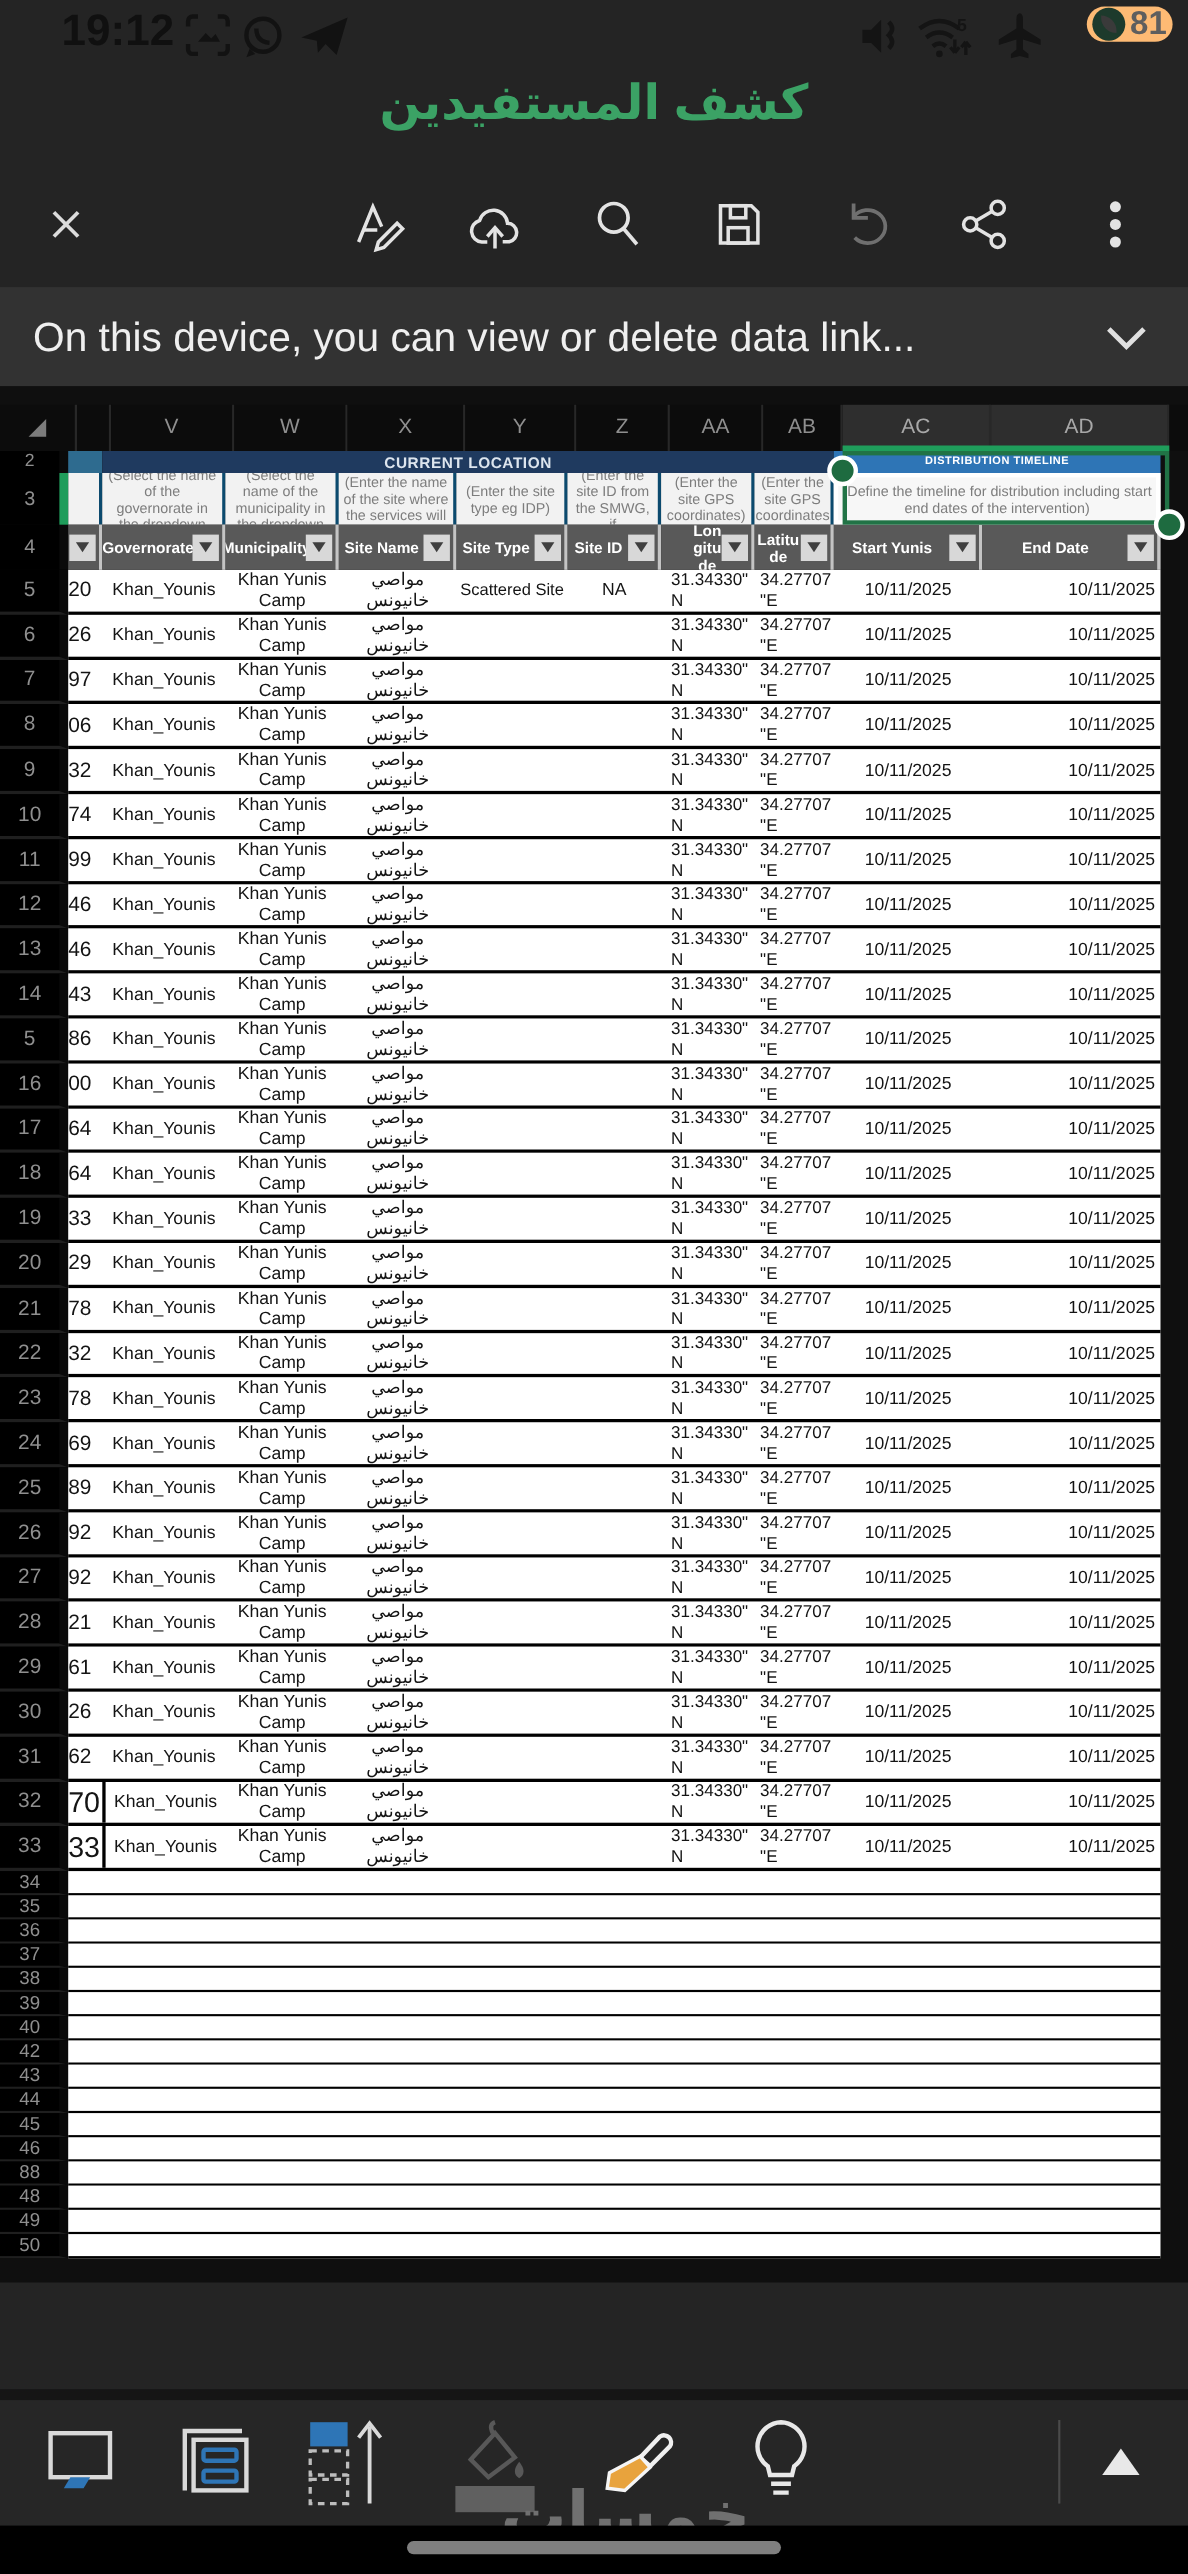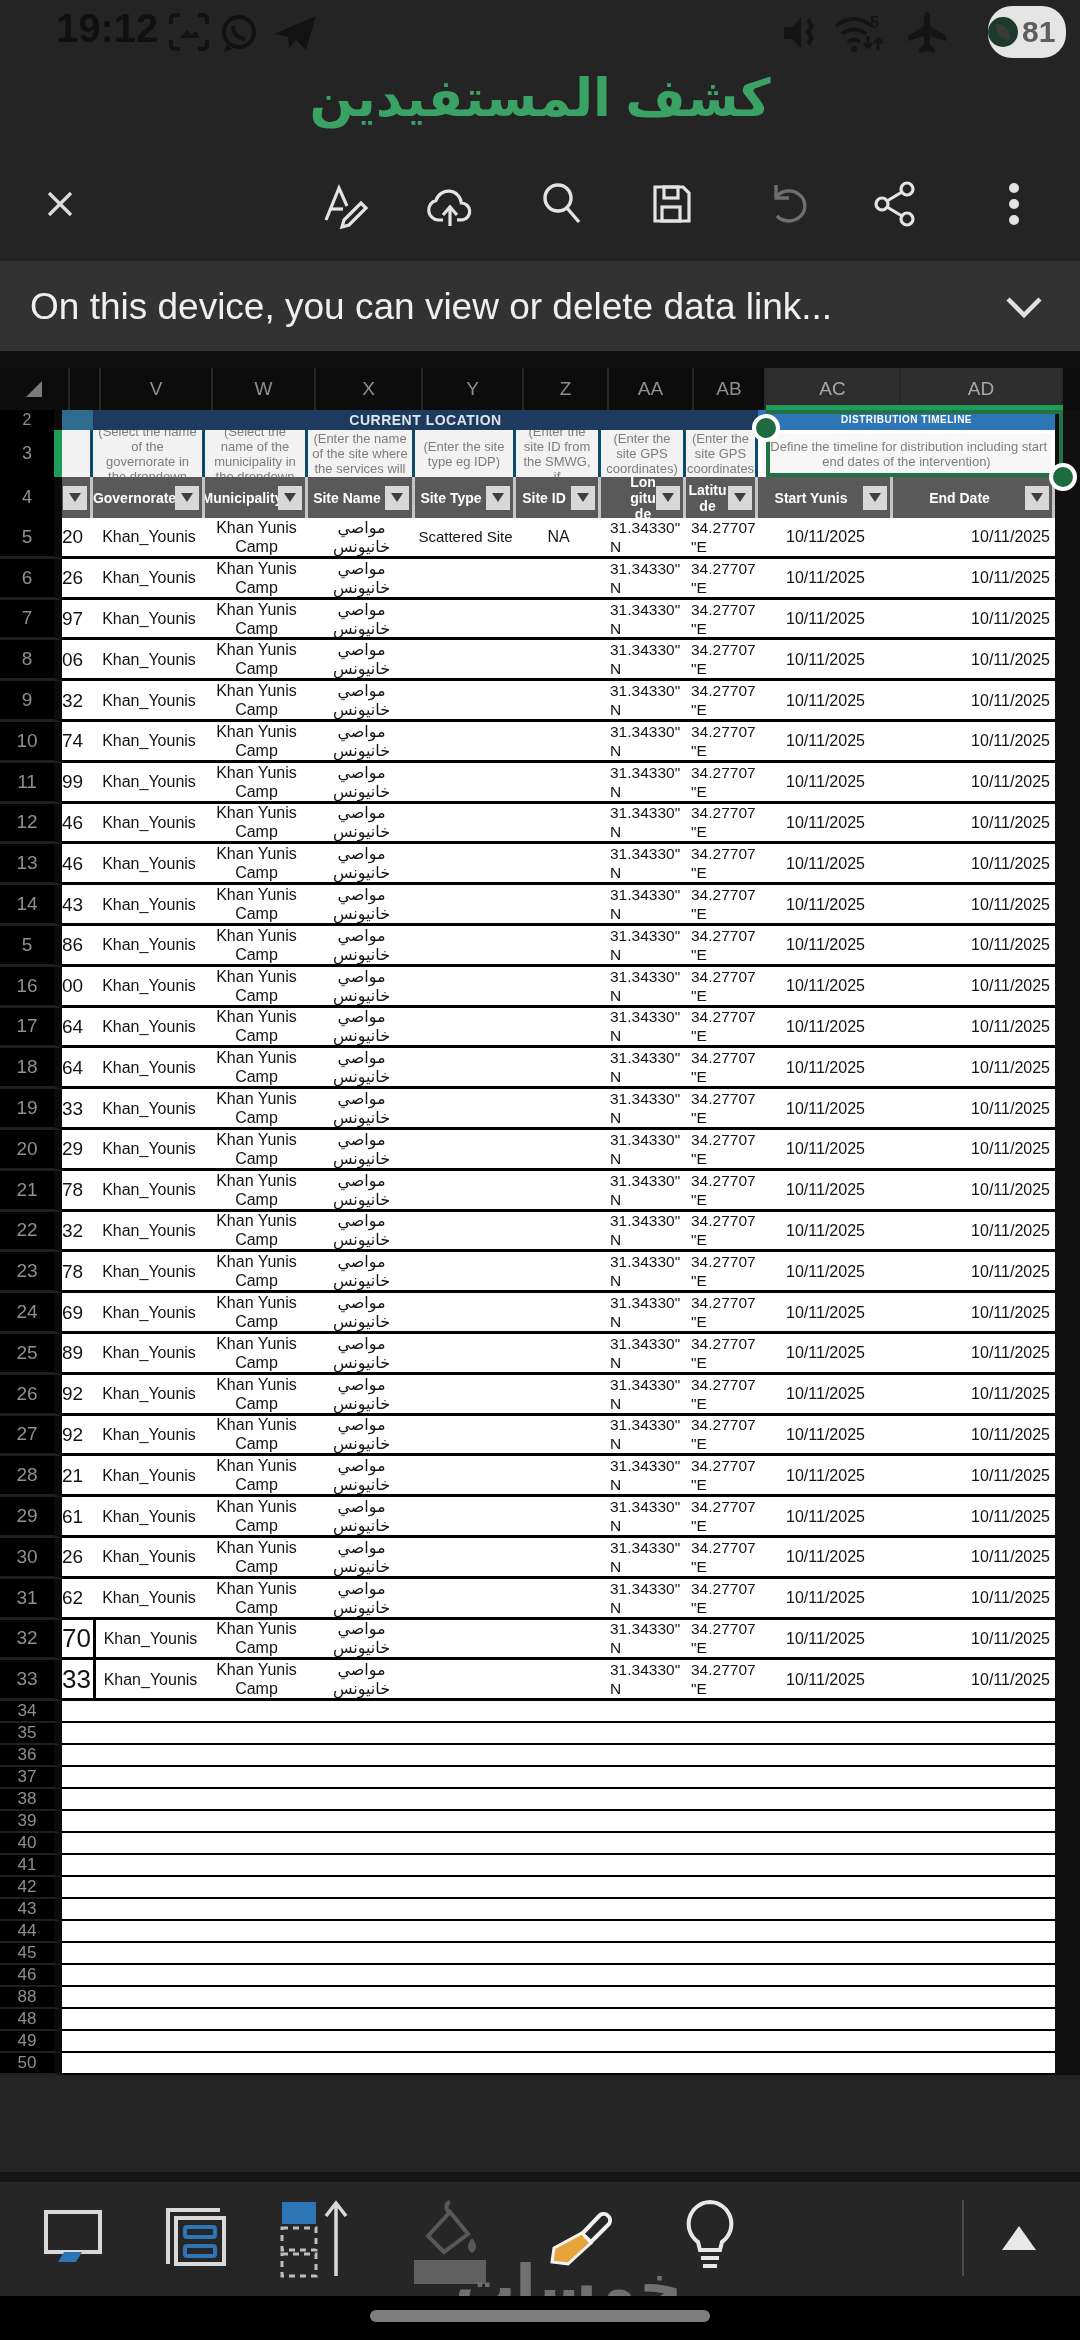--- a/index.html
+++ b/index.html
@@ -4,30 +4,30 @@
 <style>
   html,body{margin:0;padding:0;background:#000;}
   *{box-sizing:border-box;}
   #app{position:relative;width:1080px;height:2340px;background:#242424;overflow:hidden;
        font-family:"Liberation Sans","DejaVu Sans",sans-serif;}
 
   
   #status-bar{position:absolute;top:0;left:0;width:100%;height:60px;}
   #sb-time{position:absolute;left:56px;top:6px;font-size:40px;font-weight:bold;color:#101010;}
   .sb-ico{position:absolute;top:12px;}
-  #battery-pill{position:absolute;right:14px;top:6px;width:78px;height:52px;border-radius:24px;
-      background:#e5e5e5;display:flex;align-items:center;justify-content:flex-start;gap:4px;}
+  #battery-pill{position:absolute;right:14px;top:6px;width:78px;height:32px;border-radius:24px;
+      background:#fdba74;display:flex;align-items:center;justify-content:center;gap:4px;}
   #battery-pill .leaf{width:30px;height:30px;border-radius:50%;background:#1d3a2c;position:relative;}
   #battery-pill .leaf::after{content:"";position:absolute;left:8px;top:7px;width:14px;height:16px;
       border-radius:0 16px 0 16px;background:#3a3a3a;}
   #battery-pill .pct{font-size:30px;font-weight:bold;color:#5e5e5e;}
 
   
   #title-bar{position:absolute;top:68px;left:0;width:100%;text-align:center;}
-  #title-bar span{color:#3BA265;font-size:52px;font-weight:bold;}
+  #title-bar span{color:#3BA265;font-size:44px;font-weight:bold;}
 
   
   #toolbar{position:absolute;top:150px;left:0;width:100%;height:110px;}
   .tb-btn{position:absolute;top:22px;width:64px;height:64px;display:flex;align-items:center;justify-content:center;}
 
   
   #banner{position:absolute;top:261px;left:0;width:100%;height:91px;background:#323232;
       display:flex;align-items:center;}
   #banner .txt{margin-left:30px;font-size:37px;color:#efefef;white-space:nowrap;overflow:hidden;}
   #banner svg{position:absolute;right:34px;top:34px;}
@@ -835,24 +835,20 @@
           </div>
           <div class="erow">
             <div class="rn">39</div>
             <div class="ecell"></div>
           </div>
           <div class="erow">
             <div class="rn">40</div>
             <div class="ecell"></div>
           </div>
           <div class="erow">
-            <div class="rn">41</div>
-            <div class="ecell"></div>
-          </div>
-          <div class="erow">
             <div class="rn">42</div>
             <div class="ecell"></div>
           </div>
           <div class="erow">
             <div class="rn">43</div>
             <div class="ecell"></div>
           </div>
           <div class="erow">
             <div class="rn">44</div>
             <div class="ecell"></div>

